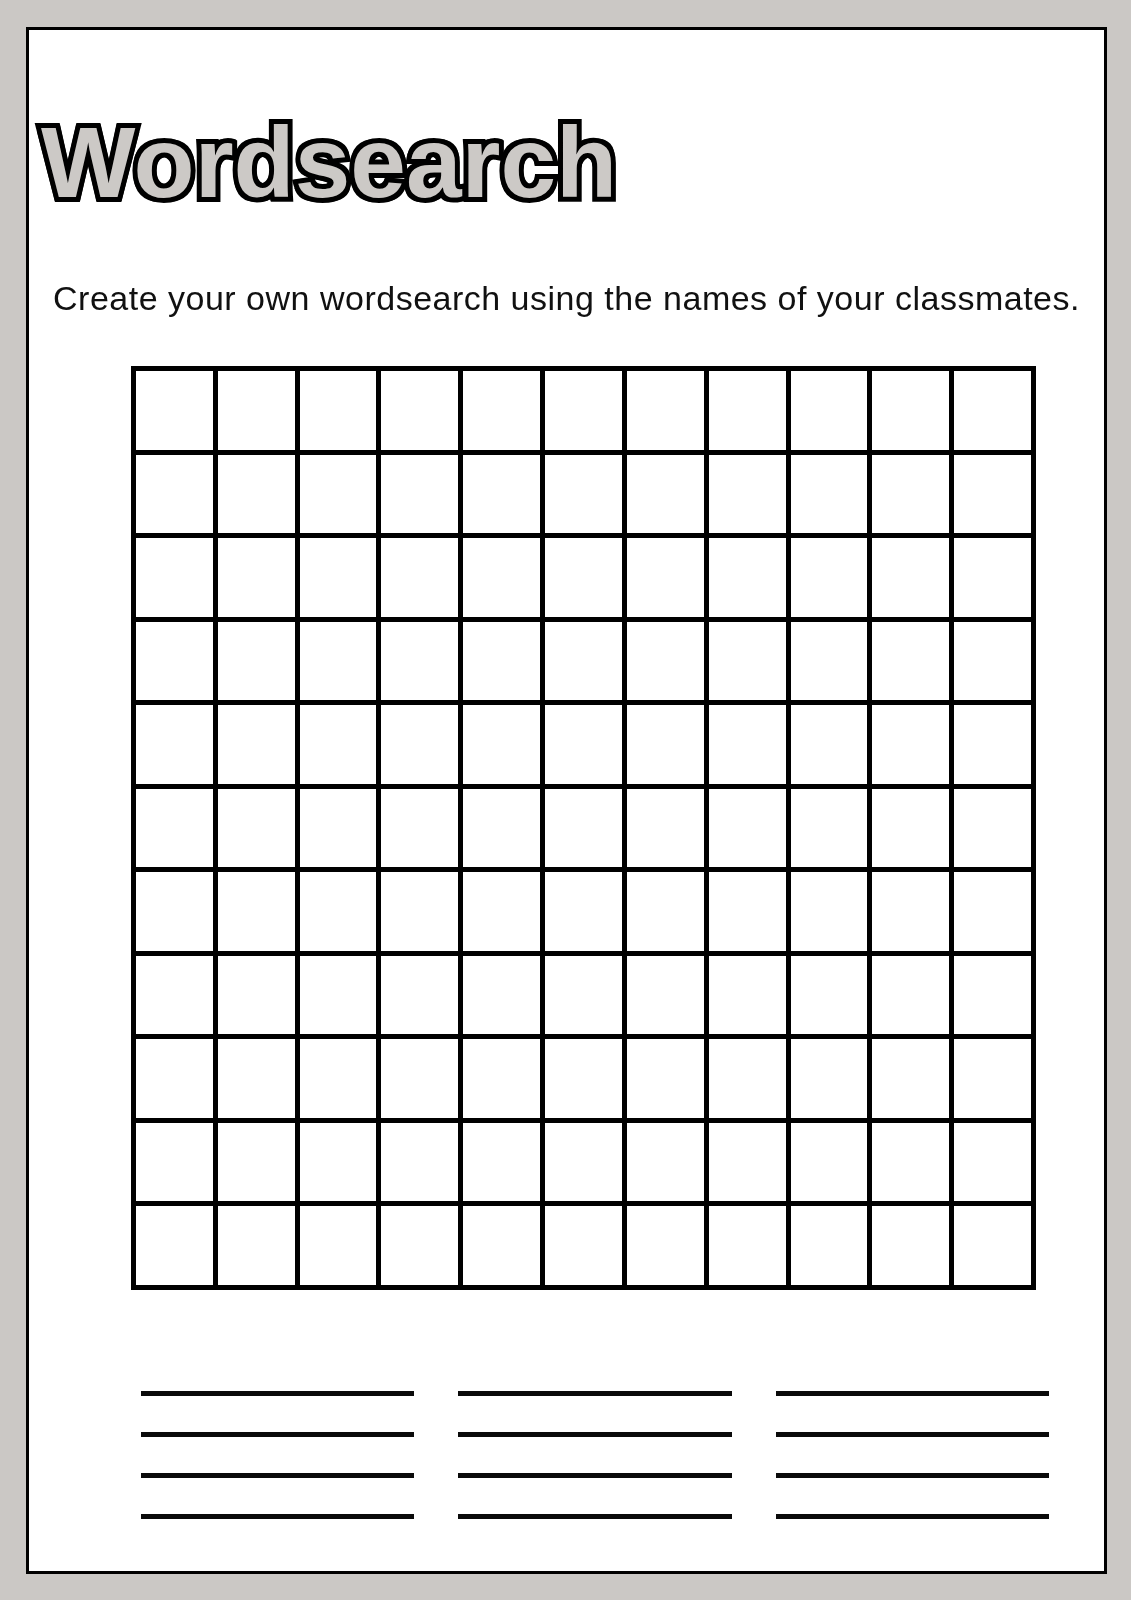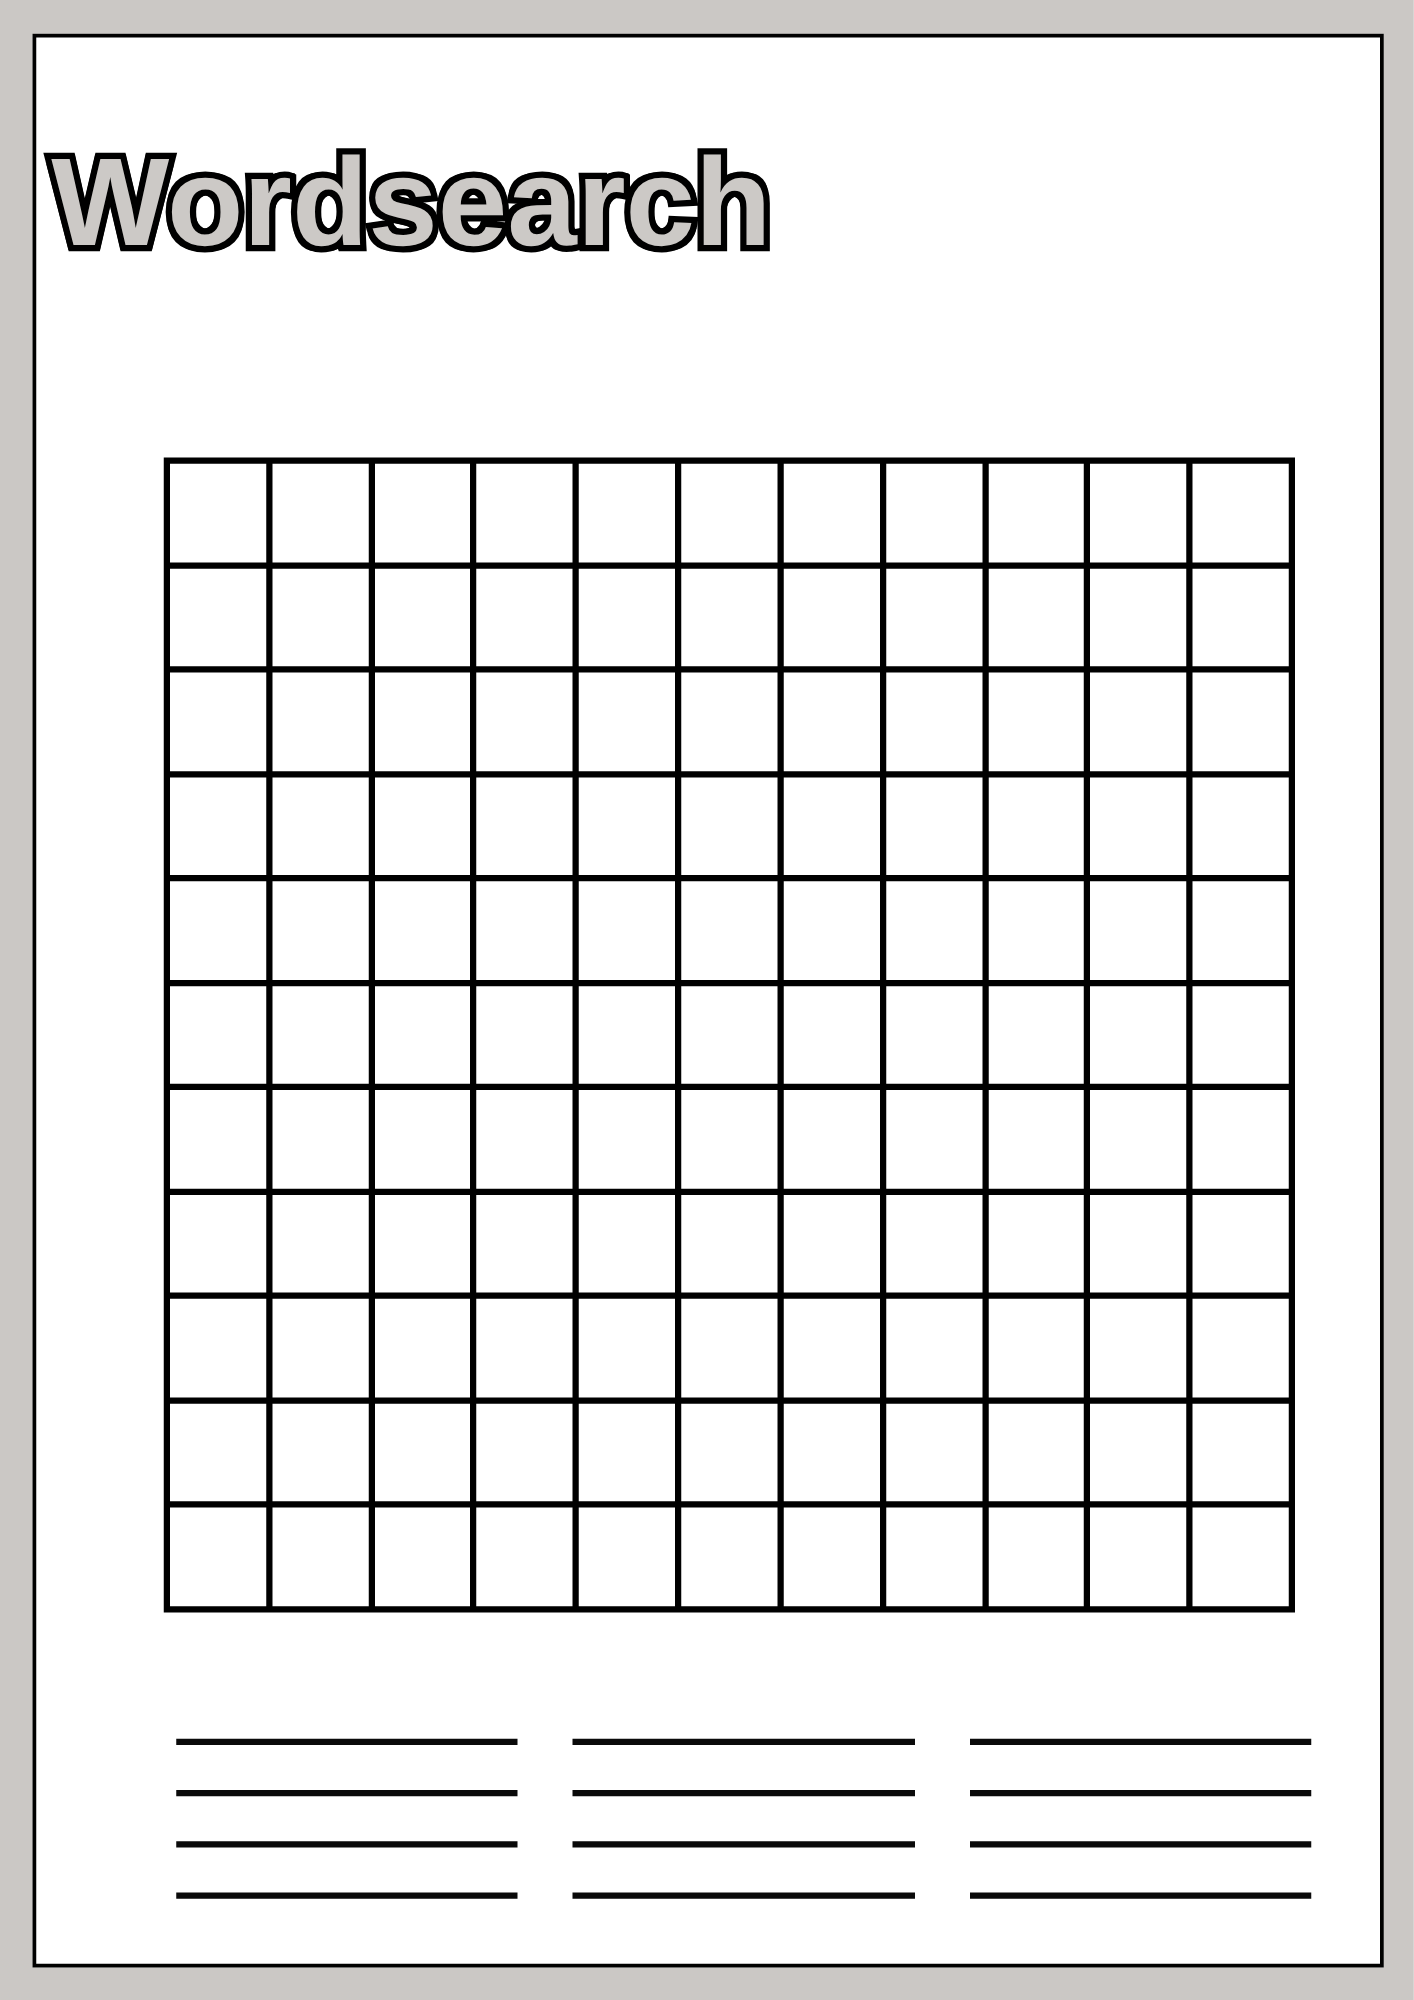--- a/index.html
+++ b/index.html
@@ -89,20 +89,21 @@
 </style>
 </head>
 <body>
 
 <div class="sheet">
 
   <div class="title">
     <span class="t-stroke">Wordsearch</span><span class="t-fill">Wordsearch</span>
   </div>
 
+  <div class="instruction">Create your own wordsearch using the names of your classmates.</div>
 
   <div class="grid">
       <div class="cell"></div>
       <div class="cell"></div>
       <div class="cell"></div>
       <div class="cell"></div>
       <div class="cell"></div>
       <div class="cell"></div>
       <div class="cell"></div>
       <div class="cell"></div>

